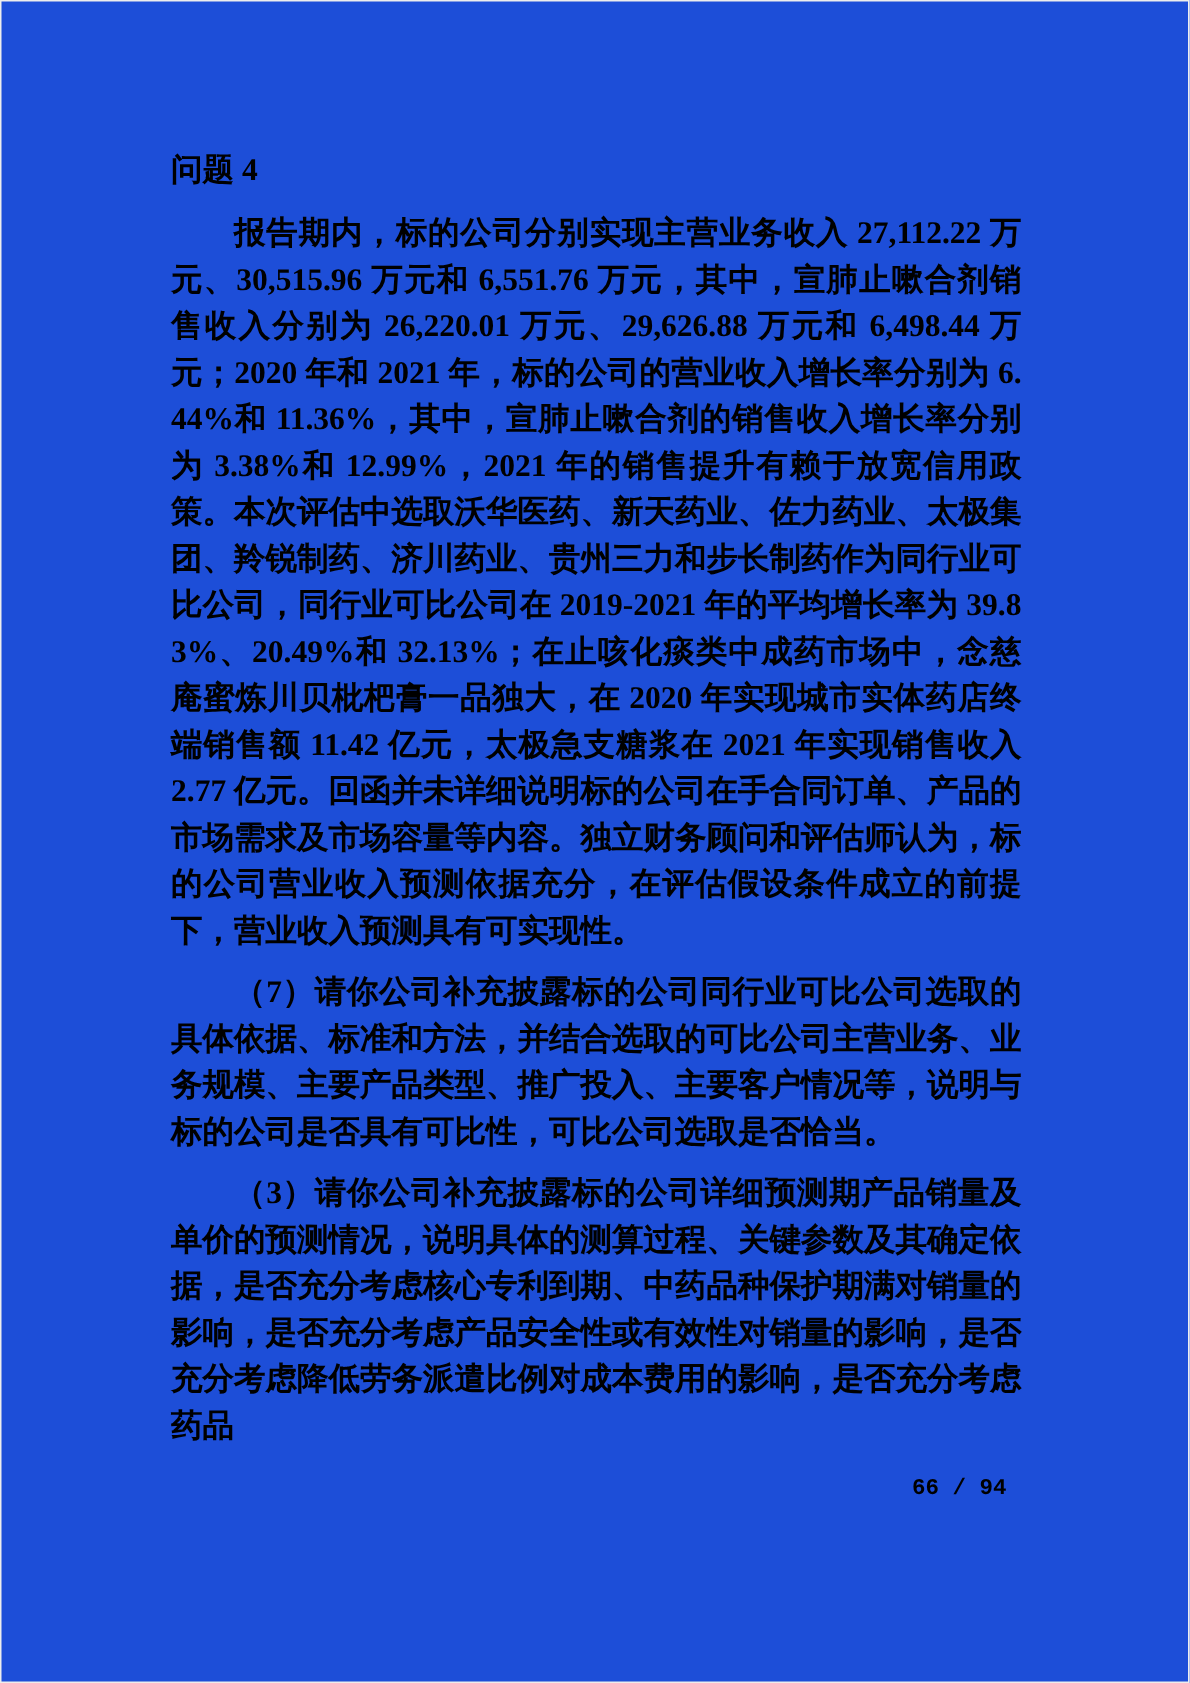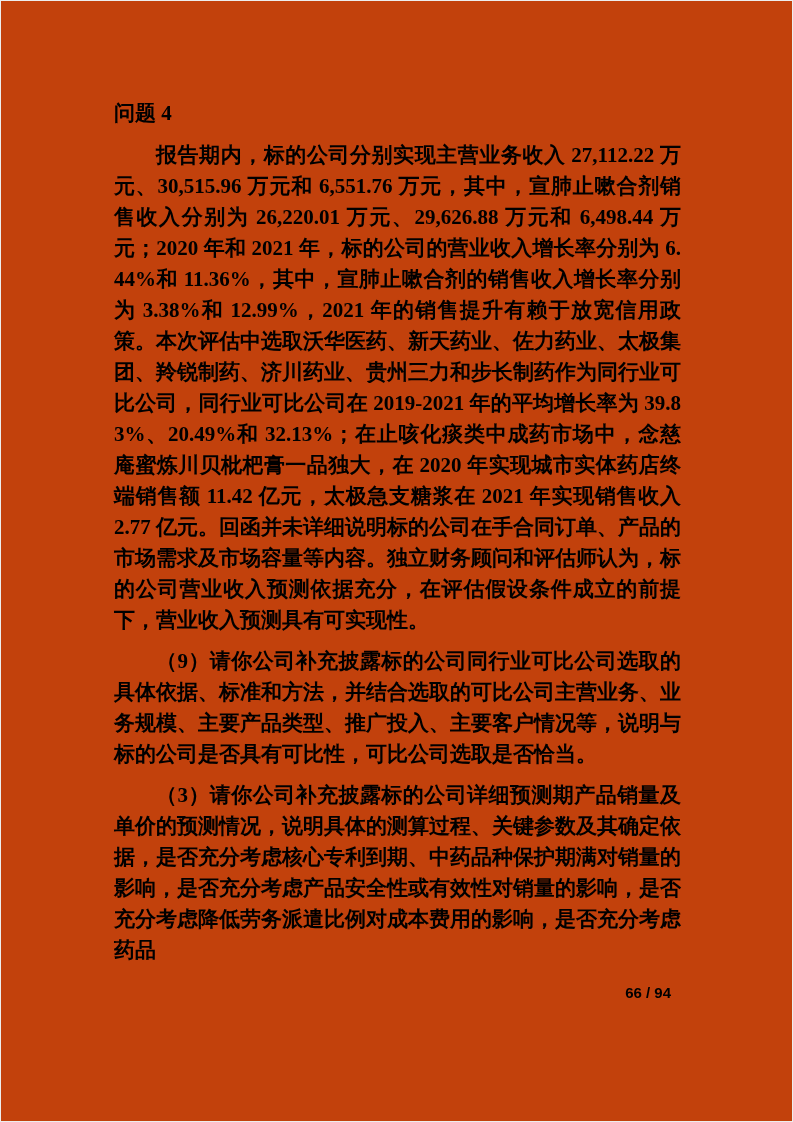--- a/index.html
+++ b/index.html
@@ -4,21 +4,21 @@
 <style>
   html, body {
     margin: 0;
     padding: 0;
     background: #ffffff;
   }
   .page {
     position: relative;
     width: 793px;
     height: 1122px;
-    background: #c2410c;
+    background: #1d4ed8;
     box-sizing: border-box;
     border: 1px solid #ededed;
     font-family: "Liberation Serif", "DejaVu Serif", serif;
     color: #000000;
     overflow: hidden;
   }
   .content {
     position: absolute;
     left: 113px;
     top: 97px;
@@ -40,28 +40,28 @@
     margin: 10px 0 0 0;
     word-break: break-all;
   }
   .page-number {
     position: absolute;
     top: 982px;
     right: 121px;
     font-size: 15px;
     line-height: 20px;
     font-weight: bold;
-    font-family: Liberation Sans, sans-serif;
+    font-family: Liberation Mono, monospace;
     padding-left: 35px;
   }
 </style>
 </head>
 <body>
 
 <div class="page">
   <div class="content">
     <div class="doc-title">问题 4</div>
     <p class="para">报告期内，标的公司分别实现主营业务收入 27,112.22 万元、30,515.96 万元和 6,551.76 万元，其中，宣肺止嗽合剂销售收入分别为 26,220.01 万元、29,626.88 万元和 6,498.44 万元；2020 年和 2021 年，标的公司的营业收入增长率分别为 6.44%和 11.36%，其中，宣肺止嗽合剂的销售收入增长率分别为 3.38%和 12.99%，2021 年的销售提升有赖于放宽信用政策。本次评估中选取沃华医药、新天药业、佐力药业、太极集团、羚锐制药、济川药业、贵州三力和步长制药作为同行业可比公司，同行业可比公司在 2019-2021 年的平均增长率为 39.83%、20.49%和 32.13%；在止咳化痰类中成药市场中，念慈庵蜜炼川贝枇杷膏一品独大，在 2020 年实现城市实体药店终端销售额 11.42 亿元，太极急支糖浆在 2021 年实现销售收入 2.77 亿元。回函并未详细说明标的公司在手合同订单、产品的市场需求及市场容量等内容。独立财务顾问和评估师认为，标的公司营业收入预测依据充分，在评估假设条件成立的前提下，营业收入预测具有可实现性。</p>
-    <p class="para">（9）请你公司补充披露标的公司同行业可比公司选取的具体依据、标准和方法，并结合选取的可比公司主营业务、业务规模、主要产品类型、推广投入、主要客户情况等，说明与标的公司是否具有可比性，可比公司选取是否恰当。</p>
+    <p class="para">（7）请你公司补充披露标的公司同行业可比公司选取的具体依据、标准和方法，并结合选取的可比公司主营业务、业务规模、主要产品类型、推广投入、主要客户情况等，说明与标的公司是否具有可比性，可比公司选取是否恰当。</p>
     <p class="para">（3）请你公司补充披露标的公司详细预测期产品销量及单价的预测情况，说明具体的测算过程、关键参数及其确定依据，是否充分考虑核心专利到期、中药品种保护期满对销量的影响，是否充分考虑产品安全性或有效性对销量的影响，是否充分考虑降低劳务派遣比例对成本费用的影响，是否充分考虑药品</p>
   </div>
   <div class="page-number">66 / 94</div>
 </div>
 
 </body></html>

